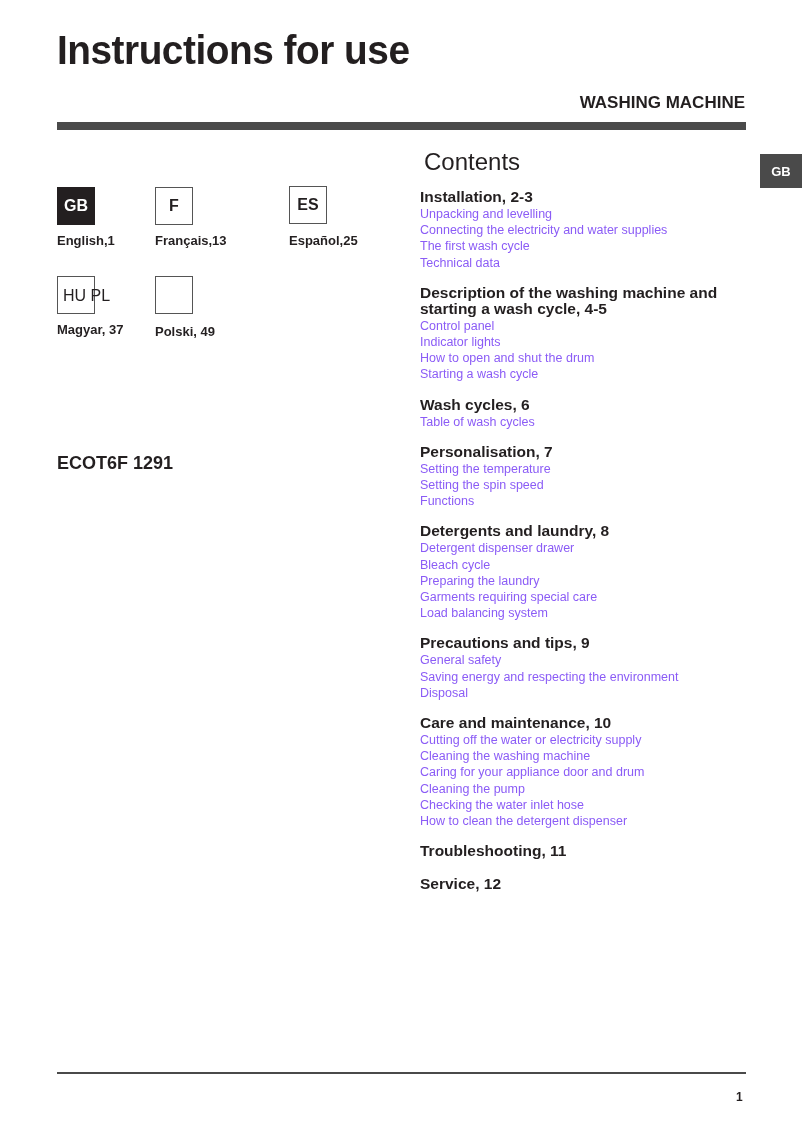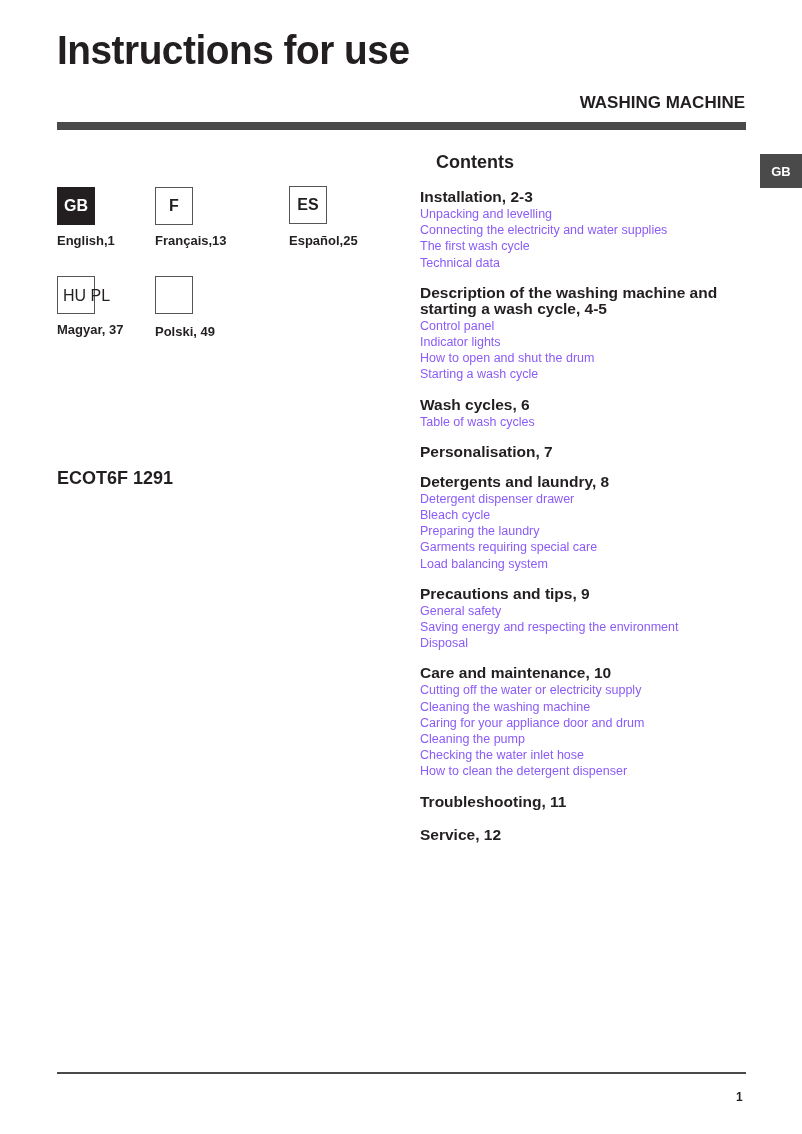--- a/index.html
+++ b/index.html
@@ -35,28 +35,28 @@
   }
   .lang-box.active { background: #231f20; color: #fff; border-color: #231f20; }
   .lang-label {
     margin-top: 8px; font-size: 13px; font-weight: bold; white-space: nowrap;
   }
   .hu-pl-text {
     position: absolute; left: 63px; top: 287px;
     font-size: 16px; font-weight: normal; white-space: pre;
   }
   .model {
-    position: absolute; left: 57px; top: 468px;
+    position: absolute; left: 57px; top: 453px;
     font-size: 18px; font-weight: bold; margin: 0;
   }
   .contents {
     position: absolute; left: 420px; top: 151px; width: 330px;
   }
   .contents h2 {
-    font-size: 18px; font-weight: bold; margin: 0 0 16px 16px; line-height: 22px;
+    font-size: 24px; font-weight: normal; margin: 0 0 16px 4px; line-height: 22px;
   }
   .section { margin-bottom: 14px; }
   .section h3 {
     font-size: 15.5px; font-weight: bold; margin: 0; line-height: 16px;
   }
   .section ul { list-style: none; margin: 1px 0 0 0; padding: 0; }
   .section li {
     font-size: 12.5px; line-height: 16.2px; color: #8b5cf6;
   }
   .section.nosub { margin-bottom: 17px; }
@@ -126,20 +126,25 @@
 
   <div class="section">
     <h3>Wash cycles, 6</h3>
     <ul>
       <li>Table of wash cycles</li>
     </ul>
   </div>
 
   <div class="section">
     <h3>Personalisation, 7</h3>
+    <ul>
+      <li>Setting the temperature</li>
+      <li>Setting the spin speed</li>
+      <li>Functions</li>
+    </ul>
   </div>
 
   <div class="section">
     <h3>Detergents and laundry, 8</h3>
     <ul>
       <li>Detergent dispenser drawer</li>
       <li>Bleach cycle</li>
       <li>Preparing the laundry</li>
       <li>Garments requiring special care</li>
       <li>Load balancing system</li>

